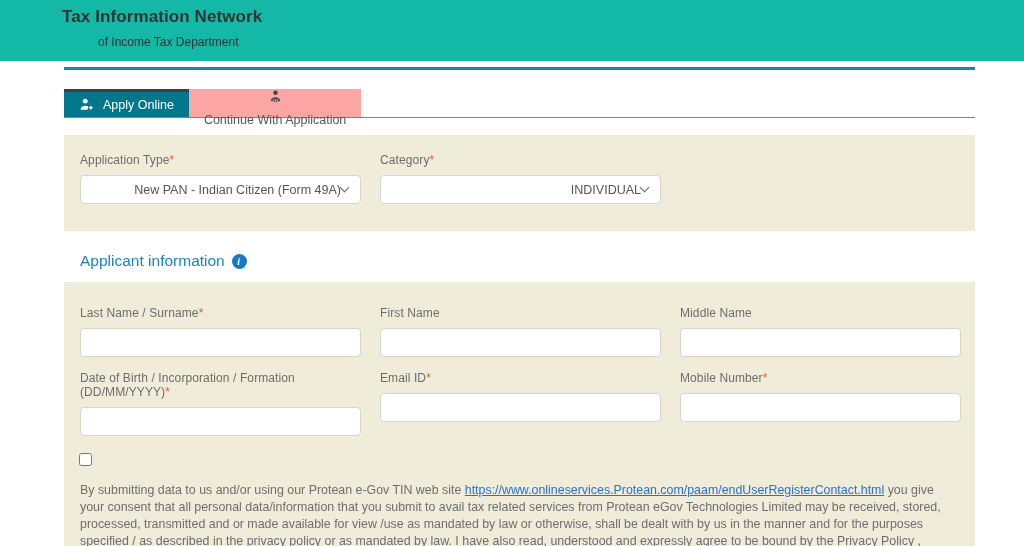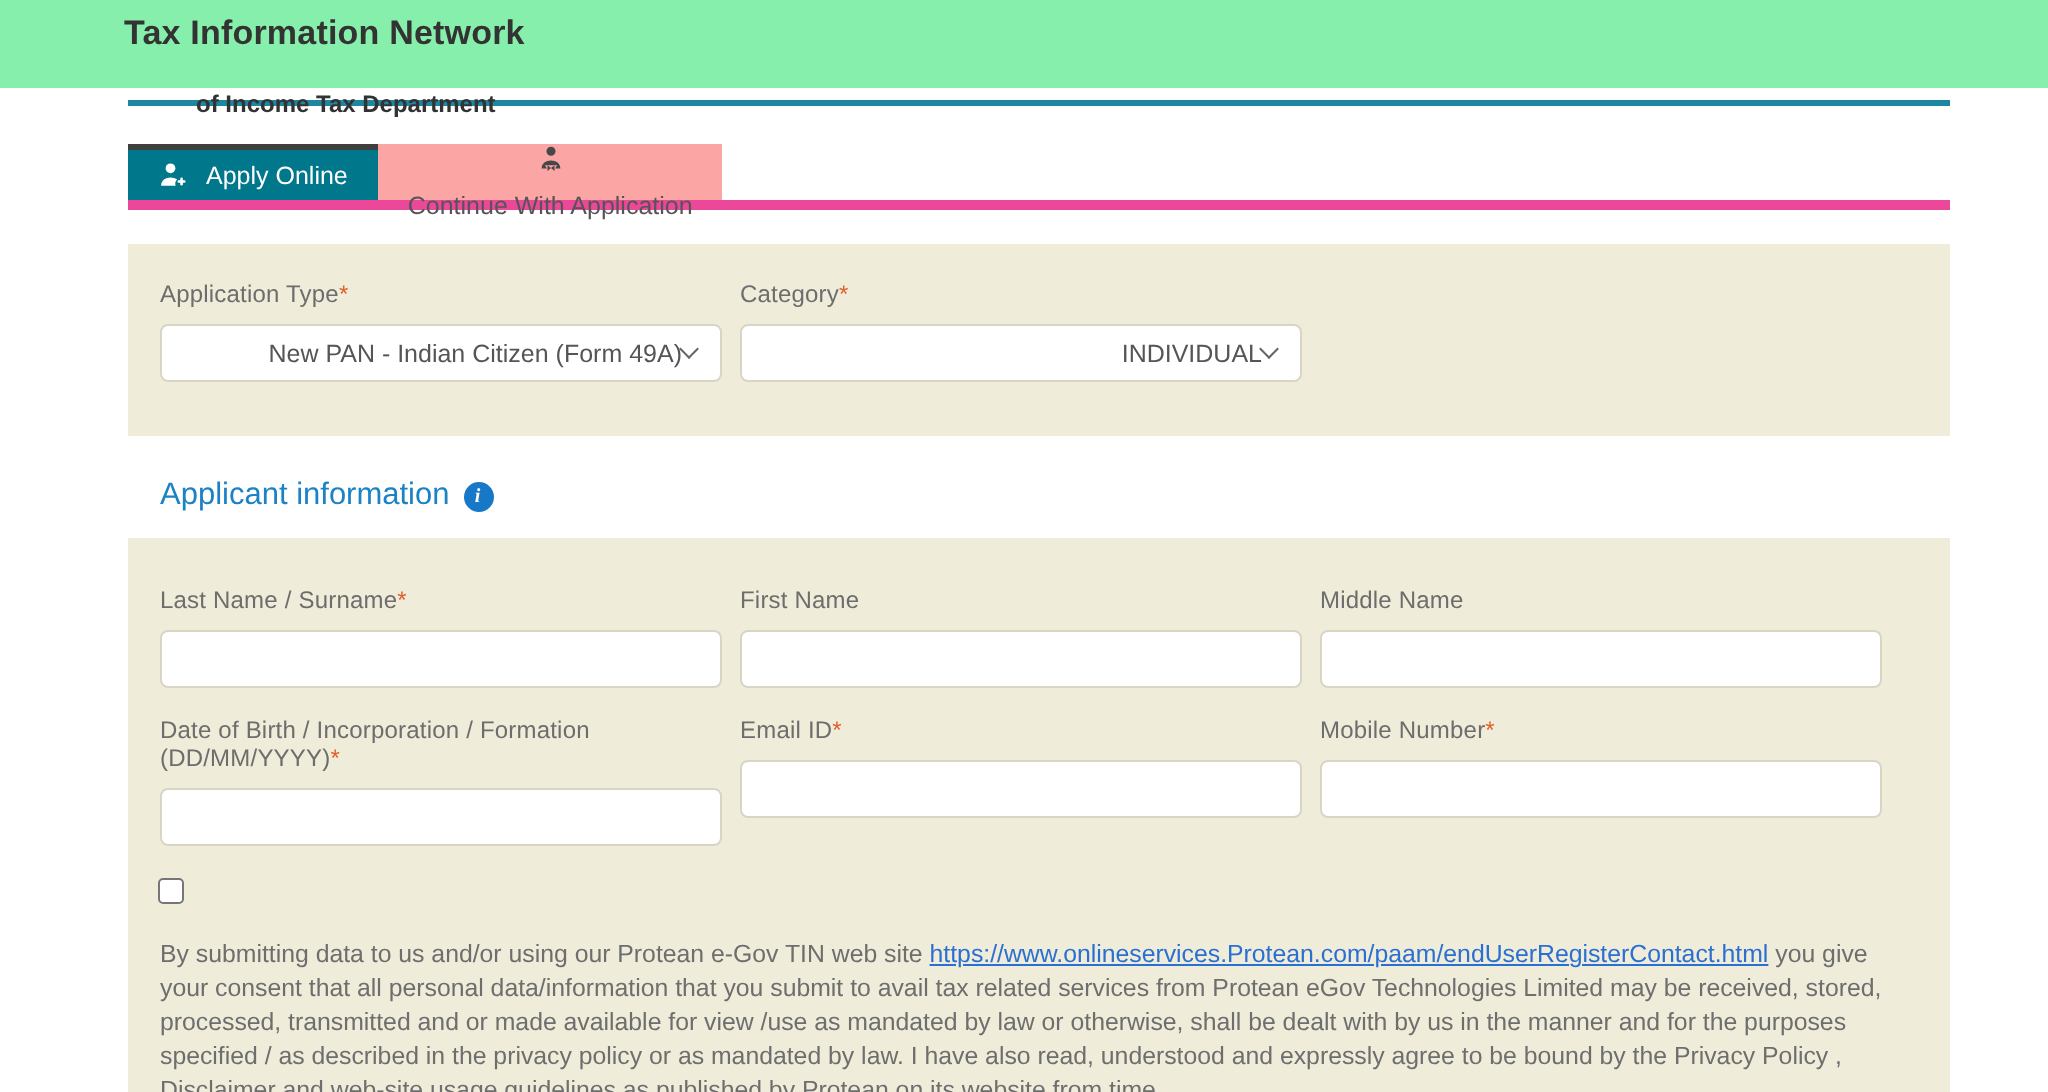--- a/index.html
+++ b/index.html
@@ -4,45 +4,45 @@
 <style>
   * { box-sizing: border-box; }
   html, body { margin: 0; padding: 0; }
   body {
     width: 1024px; height: 546px; overflow: hidden;
     background: #ffffff;
     font-family: "Liberation Sans", sans-serif;
   }
 
   
-  .topbar { height: 44px; background: #86efac; }
+  .topbar { height: 61px; background: #14b8a6; }
   .brand { padding: 7px 0 0 62px; color: #333; }
   .brand-title { font-size: 17px; font-weight: 700; letter-spacing: .1px; }
-  .brand-subtitle { font-size: 12px; font-weight: 700; padding-left: 36px; margin-top: 18px; }
+  .brand-subtitle { font-size: 12px; font-weight: 400; padding-left: 36px; margin-top: 8px; }
 
   .content { margin-left: 64px; width: 911px; }
 
   .teal-rule { height: 3px; background: #1D87A0; margin-top: 6px; }
 
   
-  .tabbar { margin-top: 19px; display: flex; border-bottom: 5px solid #ec4899; }
+  .tabbar { margin-top: 19px; display: flex; border-bottom: 1px solid #ec4899; }
   .tab {
     height: 28px; display: flex; align-items: center; gap: 9px;
     padding: 0 15px; font-size: 12.5px; cursor: pointer; white-space: nowrap;
   }
   .tab.active { background: #00778B; color: #ffffff; border-top: 3px solid #3f3f3f; }
   .tab.inactive { background: #fca5a5; color: #555; flex-direction: column; }
   .tab-icon svg { display: block; }
 
   
   .panel { background: #EFECDA; padding: 10px 16px 16px 16px; }
   .panel-apptype { margin-top: 17px; height: 96px; }
   .panel-applicant { margin-top: 0; padding-bottom: 40px; min-height: 300px; }
 
-  .grid3 { display: grid; grid-template-columns: repeat(3, 281px); column-gap: 9px; }
+  .grid3 { display: grid; grid-template-columns: repeat(3, 281px); column-gap: 19px; }
 
   .field label {
     display: block; font-size: 12px; color: #6d6d6d;
     margin: 8px 0 8px; letter-spacing: .1px;
   }
   .req { color: #E0612E; }
 
   .selectbox {
     height: 29px; background: #fff; border: 1px solid #d8d5c4; border-radius: 4px;
     display: flex; align-items: center; justify-content: flex-end;

